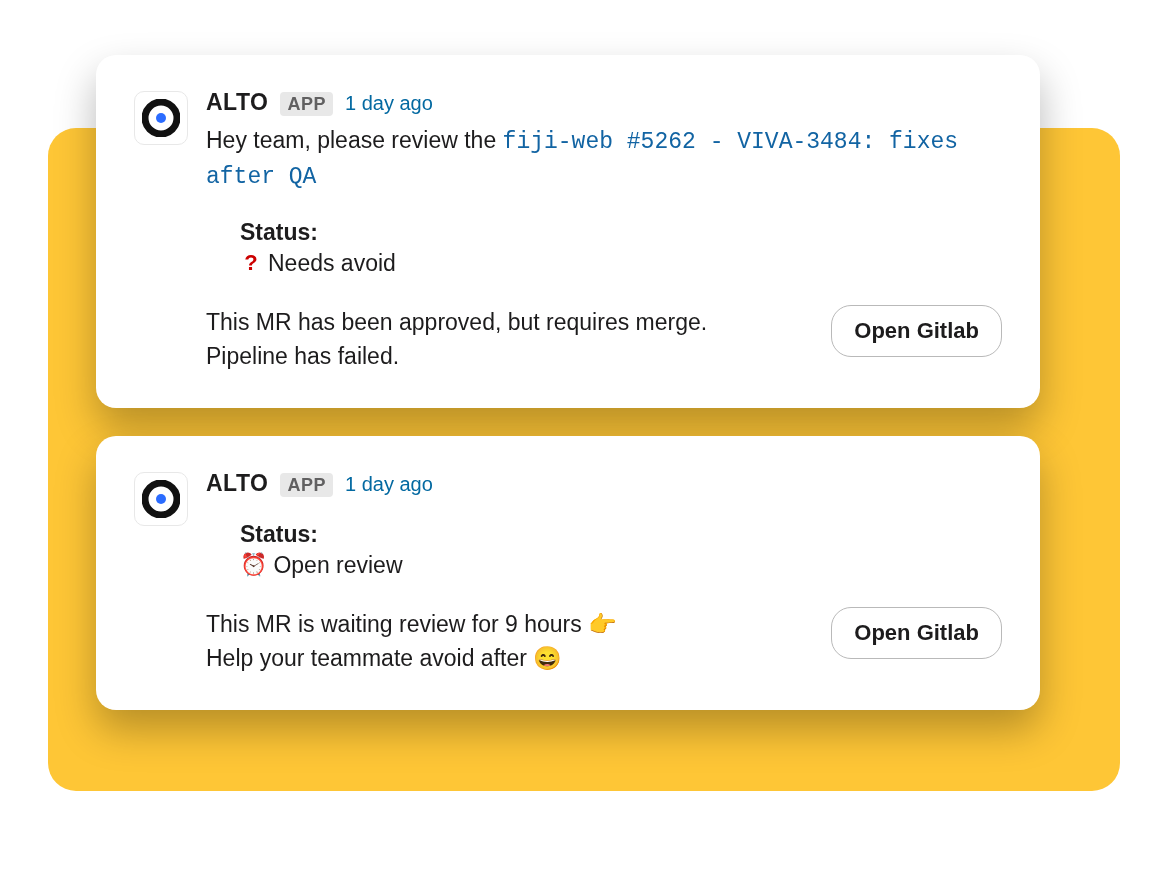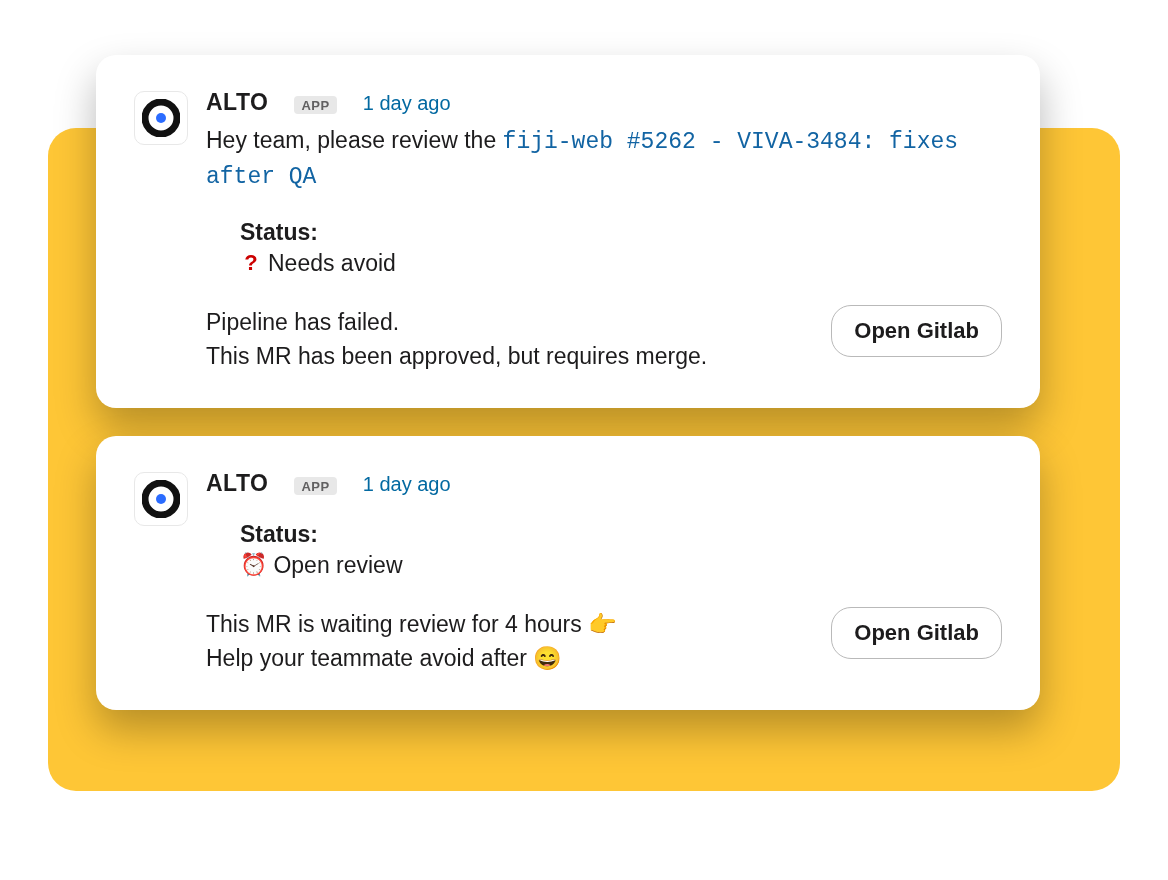--- a/index.html
+++ b/index.html
@@ -63,32 +63,32 @@
   }
 
   .content {
     flex: 1;
     min-width: 0;
   }
 
   .header {
     display: flex;
     align-items: baseline;
-    gap: 26px;
+    gap: 12px;
     margin-bottom: 8px;
   }
 
   .bot-name {
     font-weight: 900;
     font-size: 23px;
     letter-spacing: 0.5px;
   }
 
   .app-badge {
-    font-size: 13px;
+    font-size: 18px;
     font-weight: 600;
     color: #616061;
     background: #e8e8e8;
     padding: 2px 7px 1px;
     border-radius: 4px;
     letter-spacing: 0.5px;
   }
 
   .timestamp {
     font-size: 20px;
@@ -194,22 +194,22 @@
         <div class="status-block">
           <div class="status-label">Status:</div>
           <div class="status-line">
             <span class="qmark">?</span>
             <span>Needs avoid</span>
           </div>
         </div>
 
         <div class="detail-block">
           <div class="detail-text">
+            <div>This MR has been approved, but requires merge.</div>
             <div>Pipeline has failed.</div>
-            <div>This MR has been approved, but requires merge.</div>
           </div>
           <button class="open-btn">Open Gitlab</button>
         </div>
       </div>
     </div>
   </div>
 
   <div class="card">
     <div class="msg-row">
       <div class="avatar">
@@ -228,21 +228,21 @@
         <div class="status-block">
           <div class="status-label">Status:</div>
           <div class="status-line">
             <span class="emoji">⏰</span>
             <span>Open review</span>
           </div>
         </div>
 
         <div class="detail-block">
           <div class="detail-text">
-            <div>This MR is waiting review for 4 hours 👉</div>
+            <div>This MR is waiting review for 9 hours 👉</div>
             <div>Help your teammate avoid after 😄</div>
           </div>
           <button class="open-btn">Open Gitlab</button>
         </div>
       </div>
     </div>
   </div>
 
 </div>
 

